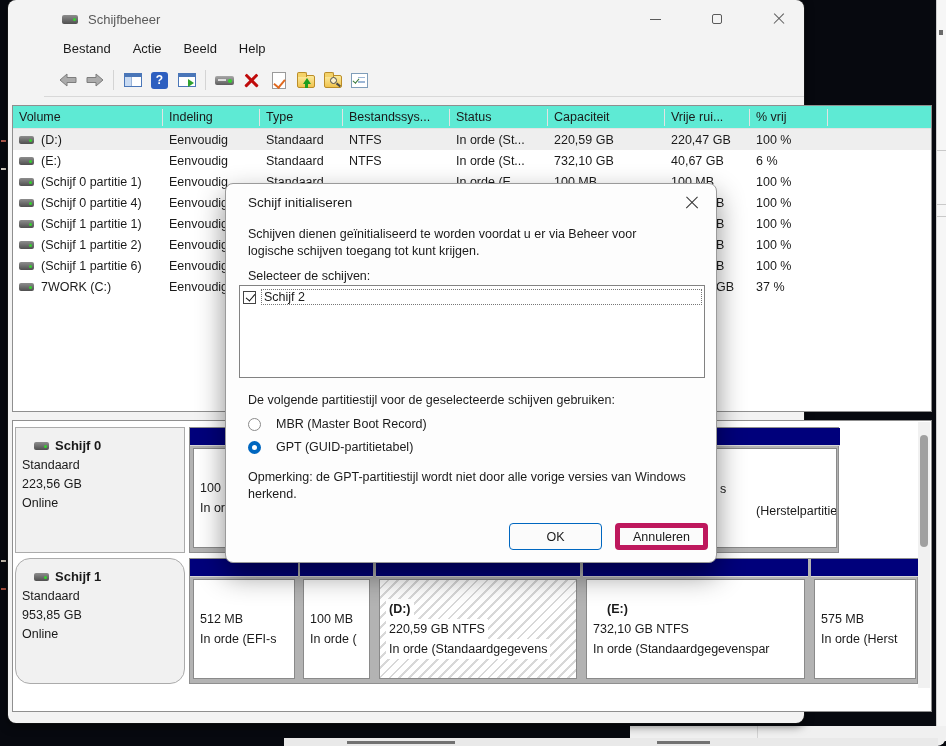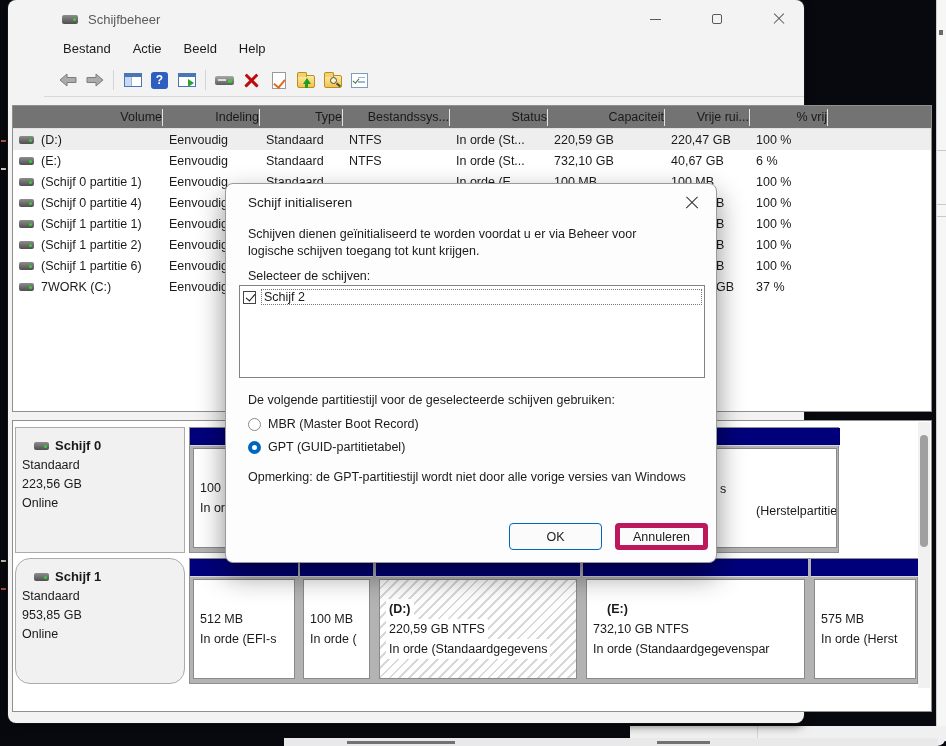--- a/index.html
+++ b/index.html
@@ -69,21 +69,21 @@
   .up-arrow::after { content:""; position:absolute; left:-1.5px; top:6px; width:3px; height:4px; background:#1f9e1f; }
   .mag { position:absolute; left:5px; top:1px; width:7px; height:7px; border:1.6px solid #4a4a4a; border-radius:50%; background:rgba(255,255,255,.6); }
   .mag::after { content:""; position:absolute; left:5px; top:6px; width:5px; height:1.8px; background:#4a4a4a; transform:rotate(40deg); }
   .list-ico { width:17px; height:15px; background:#fff; border:1px solid #7f9db9; position:relative; }
   .list-ico::before { content:""; position:absolute; left:6px; top:3px; right:2px; height:9px;
     background:repeating-linear-gradient(#9db7d6 0 1.5px, transparent 1.5px 4.5px); }
   .list-ico::after { content:""; position:absolute; left:1.5px; top:3px; width:2.5px; height:5px; border-right:1.6px solid #3a7a3a; border-bottom:1.6px solid #3a7a3a; transform:rotate(40deg); }
   
   .pane { position:absolute; left:4px; width:920px; background:#fff; border:1px solid #8f8f8f; }
   .vol-pane { top:105px; height:307px; overflow:hidden; }
-  .thead { display:flex; height:23px; border-bottom:1px solid #e3e3e3; font-size:12.5px; align-items:center; background:#737373;text-align:right; }
+  .thead { display:flex; height:23px; border-bottom:1px solid #e3e3e3; font-size:12.5px; align-items:center; background:#5eead4; }
   .th { padding-left:6px; border-right:1px solid #e3e3e3; height:17px; line-height:17px; flex:none; }
   .c0{width:150px;} .c1{width:97px;} .c2{width:83px;} .c3{width:107px;} .c4{width:98px;} .c5{width:117px;} .c6{width:85px;} .c7{width:78px;} .c8{flex:1;border-right:none;}
   .trow { display:flex; height:21px; align-items:center; font-size:12.5px; }
   .trow.sel { background:#eeeeee; }
   .td { padding-left:6px; flex:none; white-space:nowrap; overflow:hidden; }
   .vol-cell { display:flex; align-items:center; gap:7px; }
   .td.frag { padding-left:51px; }
   
   .dialog { position:absolute; left:225px; top:183px; width:492px; height:380px; background:#fdfdfd;
     border:1px solid #9a9a9a; border-radius:8px; box-shadow:0 12px 28px rgba(0,0,0,.45); z-index:50; font-size:12.5px; }
@@ -92,21 +92,21 @@
   .dlg-close::before,.dlg-close::after{content:"";position:absolute;left:0;top:7px;width:16px;height:1.3px;background:#333;}
   .dlg-close::before{transform:rotate(45deg);} .dlg-close::after{transform:rotate(-45deg);}
   .dlg-body1 { position:absolute; left:22px; top:42px; line-height:17px; }
   .dlg-sel-label { position:absolute; left:22px; top:85px; }
   .dlg-list { position:absolute; left:13px; top:101px; width:466px; height:93px; background:#fff; border:1px solid #828282; padding:2px 3px; }
   .dlg-list-row { display:flex; align-items:center; height:18px; gap:6px; }
   .cbx { width:13px; height:13px; border:1px solid #444; background:#fff; position:relative; flex:none; }
   .cbx::after { content:""; position:absolute; left:3.5px; top:0.5px; width:4px; height:8px; border-right:1.8px solid #111; border-bottom:1.8px solid #111; transform:rotate(40deg); }
   .dlg-list-row .lbl { flex:1; outline:1px dotted #777; padding-left:2px; }
   .dlg-style-label { position:absolute; left:22px; top:209px; }
-  .radio-row { position:absolute; left:22px; display:flex; align-items:center; gap:7px; }
+  .radio-row { position:absolute; left:22px; display:flex; align-items:center; gap:15px; }
   .r1 { top:233px; } .r2 { top:256px; }
   .radio { width:13px; height:13px; border-radius:50%; background:#fff; border:1px solid #8a8a8a; flex:none; }
   .radio.on { border:4px solid #0067c0; }
   .dlg-note { position:absolute; left:22px; top:285px; line-height:17px; }
   .dlg-btn { position:absolute; top:339px; width:93px; height:27px; border-radius:4px; background:#fbfbfb;
     display:flex; align-items:center; justify-content:center; font-size:12.5px; }
   .btn-ok { left:283px; border:1px solid #0067c0; }
   .btn-cancel { left:389px; border:5px solid #be185d; }
   
   .disk-pane { top:420px; height:292px; }
@@ -452,16 +452,17 @@
   <div class="radio-row r1">
     <span class="radio"></span>
     <span>MBR (Master Boot Record)</span>
   </div>
   <div class="radio-row r2">
     <span class="radio on"></span>
     <span>GPT (GUID-partitietabel)</span>
   </div>
   <div class="dlg-note">
     <div>Opmerking: de GPT-partitiestijl wordt niet door alle vorige versies van Windows</div>
+    <div>herkend.</div>
   </div>
   <div class="dlg-btn btn-ok">OK</div>
   <div class="dlg-btn btn-cancel">Annuleren</div>
 </div>
 
 </body></html>

